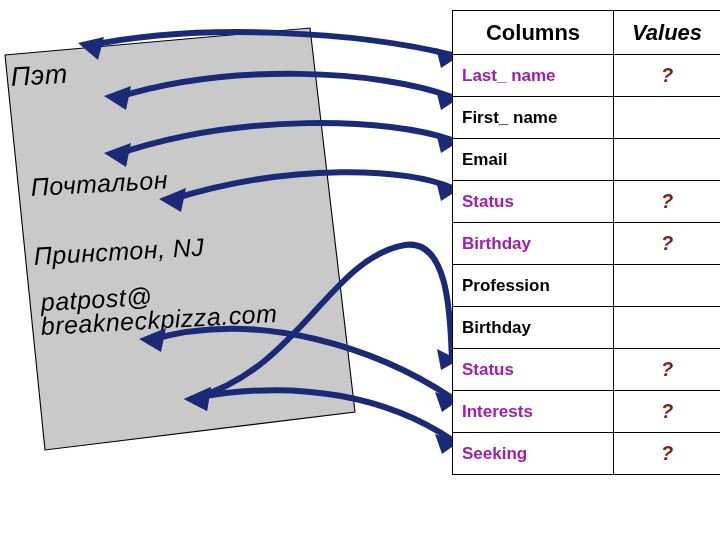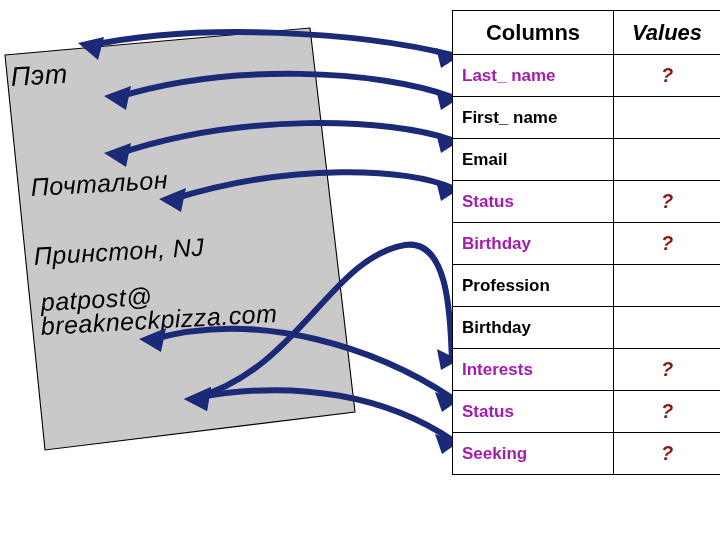--- a/index.html
+++ b/index.html
@@ -209,25 +209,25 @@
       </tr>
       <tr>
         <td class="col-name">Profession</td>
         <td class="col-value"></td>
       </tr>
       <tr>
         <td class="col-name">Birthday</td>
         <td class="col-value"></td>
       </tr>
       <tr class="marked">
+        <td class="col-name">Status</td>
+        <td class="col-value">?</td>
+      </tr>
+      <tr class="marked">
         <td class="col-name">Interests</td>
-        <td class="col-value">?</td>
-      </tr>
-      <tr class="marked">
-        <td class="col-name">Status</td>
         <td class="col-value">?</td>
       </tr>
       <tr class="marked">
         <td class="col-name">Seeking</td>
         <td class="col-value">?</td>
       </tr>
     </tbody>
   </table>
 
 </div>

